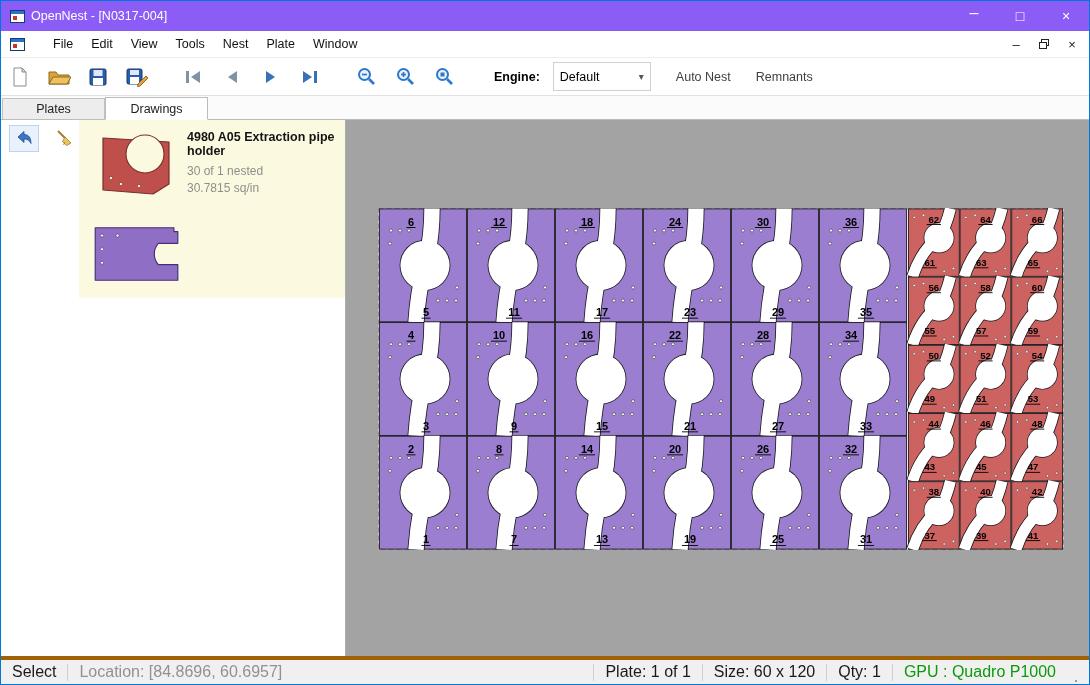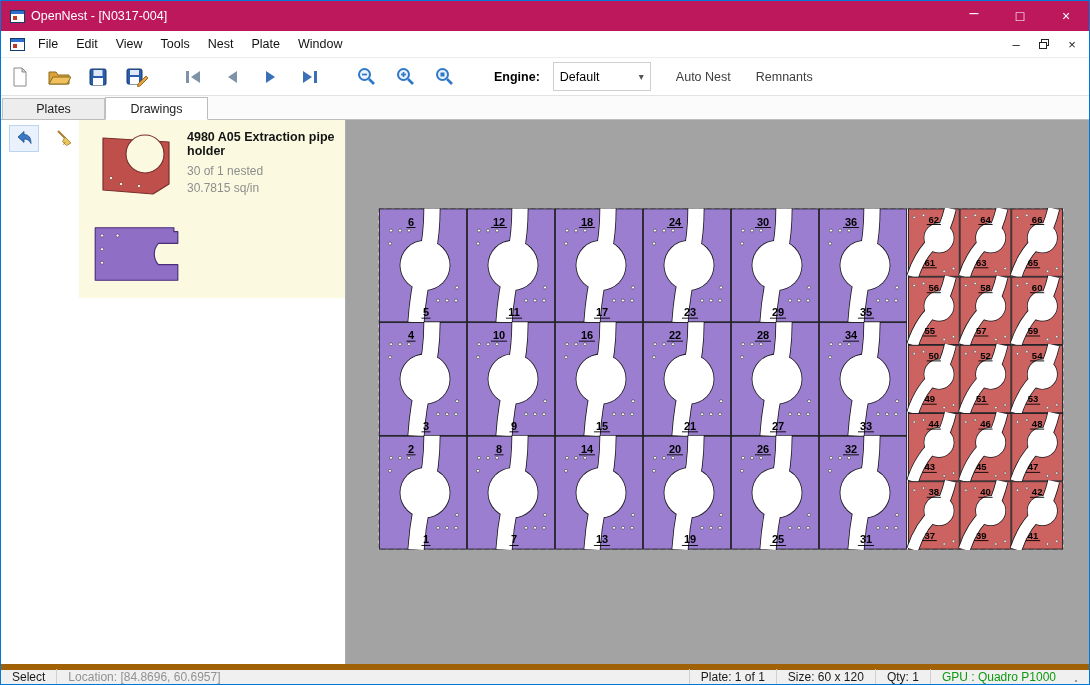--- a/index.html
+++ b/index.html
@@ -1,32 +1,32 @@
 <!DOCTYPE html>
 <html><head>
 <meta charset="utf-8">
 <style>
   html,body{margin:0;padding:0;background:#3c3c3c;}
   *{box-sizing:border-box;}
   .window{width:1090px;height:685px;border:1px solid #0078d7;display:flex;flex-direction:column;
           font-family:"Liberation Sans",sans-serif;background:#fff;position:relative;overflow:hidden;}
 
   
-  .titlebar{height:30px;background:#be185d;color:#fff;display:flex;align-items:center;flex:0 0 auto;}
+  .titlebar{height:30px;background:#8b5cf6;color:#fff;display:flex;align-items:center;flex:0 0 auto;}
   .winicon{width:15px;height:13px;border:1px solid #123d6b;background:#fff;position:relative;margin:0 6px 0 9px;flex:0 0 auto;}
   .winicon::before{content:"";position:absolute;left:0;top:0;right:0;height:3px;background:#2e6fd0;}
   .winicon::after{content:"";position:absolute;left:2px;top:5px;width:4px;height:4px;background:#c0392b;}
   .title-text{font-size:12.5px;}
   .title-controls{margin-left:auto;display:flex;height:100%;}
   .tbtn{width:46px;height:30px;display:flex;align-items:center;justify-content:center;font-size:14px;color:#fff;}
   .tbtn.min{font-size:16px;padding-bottom:6px;}
 
   
   .menubar{height:27px;display:flex;align-items:center;background:#fff;font-size:12.5px;color:#111;
-           border-bottom:1px solid #ededed;flex:0 0 auto;}
+           border-bottom:1px solid #ededed;flex:0 0 auto;gap:15px;}
   .mdiicon{width:15px;height:13px;border:1px solid #123d6b;background:#fff;position:relative;margin:0 4px 0 9px;flex:0 0 auto;}
   .mdiicon::before{content:"";position:absolute;left:0;top:0;right:0;height:3px;background:#2e6fd0;}
   .mdiicon::after{content:"";position:absolute;left:2px;top:5px;width:4px;height:4px;background:#c0392b;}
   .menu-item{padding:0 9px;line-height:27px;}
   .mdi-controls{margin-left:auto;display:flex;align-items:center;gap:6px;padding-right:6px;color:#222;}
   .mbtn{width:22px;height:18px;display:flex;align-items:center;justify-content:center;font-size:13px;}
   .restore{position:relative;width:10px;height:10px;display:inline-block;}
   .restore::before{content:"";position:absolute;right:0;top:0;width:6px;height:5px;border:1px solid #222;}
   .restore::after{content:"";position:absolute;left:0;bottom:0;width:6px;height:5px;border:1px solid #222;background:#fff;}
 
@@ -57,22 +57,22 @@
   .drawing-item{display:flex;background:#fbfae1;padding:4px 4px 10px 8px;}
   .d-thumb{width:100px;flex:0 0 auto;display:flex;justify-content:center;align-items:flex-start;padding-top:8px;}
   .d-text{flex:1;padding-top:6px;}
   .d-title{font-weight:bold;font-size:12.5px;color:#141414;margin-bottom:5px;}
   .d-sub{font-size:12px;color:#8e8e8e;line-height:17px;}
 
   .canvas{flex:1;background:#a3a3a3;position:relative;overflow:hidden;}
   #plate-svg{position:absolute;left:32px;top:88px;}
 
   
-  .statusbar{height:20px;background:#f0f0f0;border-top:6px solid #a16207;display:flex;align-items:center;
-             font-size:12px;color:#1a1a1a;flex:0 0 auto;}
+  .statusbar{height:28px;background:#f0f0f0;border-top:4px solid #a16207;display:flex;align-items:center;
+             font-size:16px;color:#1a1a1a;flex:0 0 auto;}
   .sb-item{padding:0 11px;white-space:nowrap;}
   .sb-sep{width:1px;height:17px;background:#cfcfcf;flex:0 0 auto;}
   .sb-dim{color:#919191;}
   .sb-flex{flex:1;}
   .grip{width:2px;height:2px;background:#9b9b9b;margin:0 12px 2px 8px;align-self:flex-end;
         box-shadow:-4px 4px 0 #9b9b9b,0 4px 0 #9b9b9b,-8px 8px 0 #9b9b9b,-4px 8px 0 #9b9b9b,0 8px 0 #9b9b9b;}
 </style>
 </head>
 <body>
 

